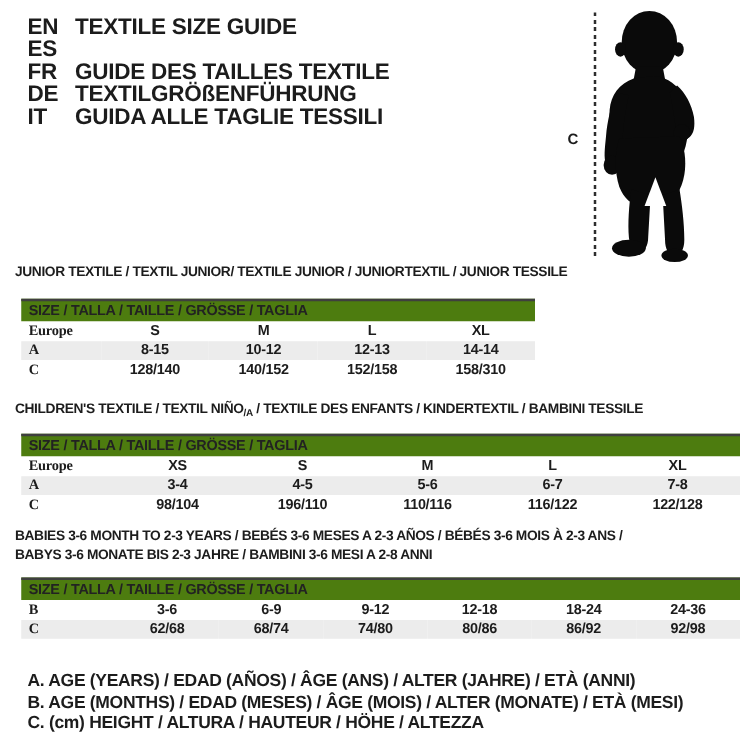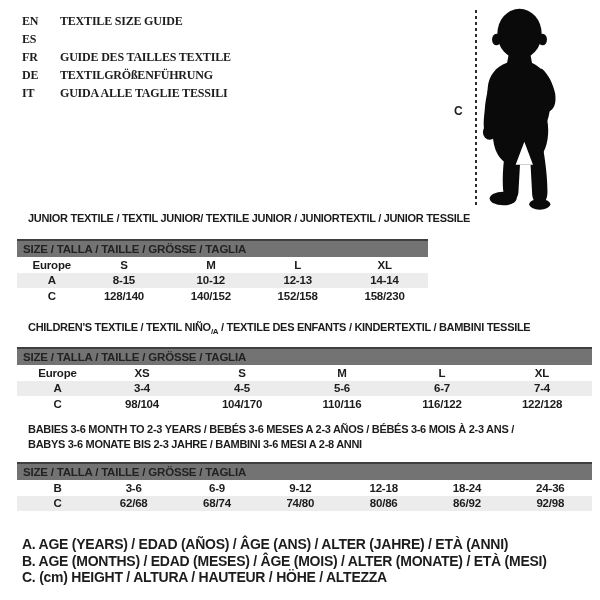--- a/index.html
+++ b/index.html
@@ -3,46 +3,46 @@
 <meta charset="utf-8">
 <style>
   html,body{margin:0;padding:0;}
   body{
     width:600px;height:600px;position:relative;background:#ffffff;
     font-family:"Liberation Sans",sans-serif;font-weight:700;color:#1c1c1c;
     overflow:hidden;-webkit-font-smoothing:antialiased;
   }
   
   .lang-block{position:absolute;top:12px;left:22px;}
-  .lang-row{display:flex;line-height:18px;font-size:12px;letter-spacing:-0.2px;font-family:Liberation Serif, serif;}
+  .lang-row{display:flex;line-height:18px;font-size:18px;letter-spacing:-0.2px;}
   .lang-row .li-code{width:38px;flex:0 0 38px;}
   .lang-row .li-label{white-space:nowrap;}
   
   .figure{position:absolute;top:0;left:440px;width:160px;height:220px;}
   .dotted-line{
     position:absolute;left:35px;top:10px;width:2px;height:197px;
     background:repeating-linear-gradient(to bottom,#2d2d2d 0 3px,transparent 3px 6px);
   }
   .figure-label{position:absolute;left:14px;top:104px;font-size:12px;}
   .silhouette{position:absolute;left:40px;top:5px;}
   
-  .tbl-title{position:absolute;left:28px;font-size:11px;letter-spacing:-0.3px;white-space:nowrap;}
+  .tbl-title{position:absolute;left:12px;font-size:11px;letter-spacing:-0.3px;white-space:nowrap;}
   .tbl-title .sub{font-size:8px;vertical-align:-3px;letter-spacing:-0.3px;}
   .tbl{position:absolute;left:17px;}
   .size-bar{
-    background:#737373;border-top:2px solid #3f3f3f;
+    background:#4d7c0f;border-top:2px solid #3f3f3f;
     font-size:11.5px;letter-spacing:-0.2px;color:#222;
     height:14px;line-height:14px;padding:1px 0 1px 6px;
   }
   table{border-collapse:collapse;table-layout:fixed;width:100%;}
   td{
     height:15.5px;padding:0;text-align:center;vertical-align:middle;
     font-size:11.5px;letter-spacing:-0.2px;white-space:nowrap;
   }
-  td:first-child{text-align:center;padding-left:6px;}
+  td:first-child{text-align:left;padding-left:6px;font-family:Liberation Serif, serif;}
   tbody tr:nth-child(2){background:#ececec;}
   .tbl-junior{width:411px;}
   .tbl-wide{width:575px;}
   .tbl-junior td:first-child{width:14%;}
   .tbl-wide td:first-child{width:12%;}
   
   .legend{position:absolute;left:22px;top:536px;}
   .legend-row{font-size:14px;line-height:16.5px;letter-spacing:-0.25px;white-space:nowrap;}
 </style>
 </head>
@@ -111,21 +111,21 @@
           <td>8-15</td>
           <td>10-12</td>
           <td>12-13</td>
           <td>14-14</td>
         </tr>
         <tr>
           <td>C</td>
           <td>128/140</td>
           <td>140/152</td>
           <td>152/158</td>
-          <td>158/230</td>
+          <td>158/310</td>
         </tr>
       </tbody>
   </table>
 </div>
 
 <div class="tbl-title" style="top:321px;">
   <span>CHILDREN'S TEXTILE / TEXTIL NIÑO</span><span class="sub">/A</span><span> / TEXTILE DES ENFANTS / KINDERTEXTIL / BAMBINI TESSILE</span>
 </div>
 <div class="tbl tbl-wide" style="top:347px;">
   <div class="size-bar">SIZE / TALLA / TAILLE / GRÖSSE / TAGLIA</div>
@@ -138,26 +138,26 @@
           <td>M</td>
           <td>L</td>
           <td>XL</td>
         </tr>
         <tr>
           <td>A</td>
           <td>3-4</td>
           <td>4-5</td>
           <td>5-6</td>
           <td>6-7</td>
-          <td>7-4</td>
+          <td>7-8</td>
         </tr>
         <tr>
           <td>C</td>
           <td>98/104</td>
-          <td>104/170</td>
+          <td>196/110</td>
           <td>110/116</td>
           <td>116/122</td>
           <td>122/128</td>
         </tr>
       </tbody>
   </table>
 </div>
 
 <div class="tbl-title" style="top:423px;">BABIES 3-6 MONTH TO 2-3 YEARS / BEBÉS 3-6 MESES A 2-3 AÑOS / BÉBÉS 3-6 MOIS À 2-3 ANS /</div>
 <div class="tbl-title" style="top:438px;">BABYS 3-6 MONATE BIS 2-3 JAHRE / BAMBINI 3-6 MESI A 2-8 ANNI</div>

